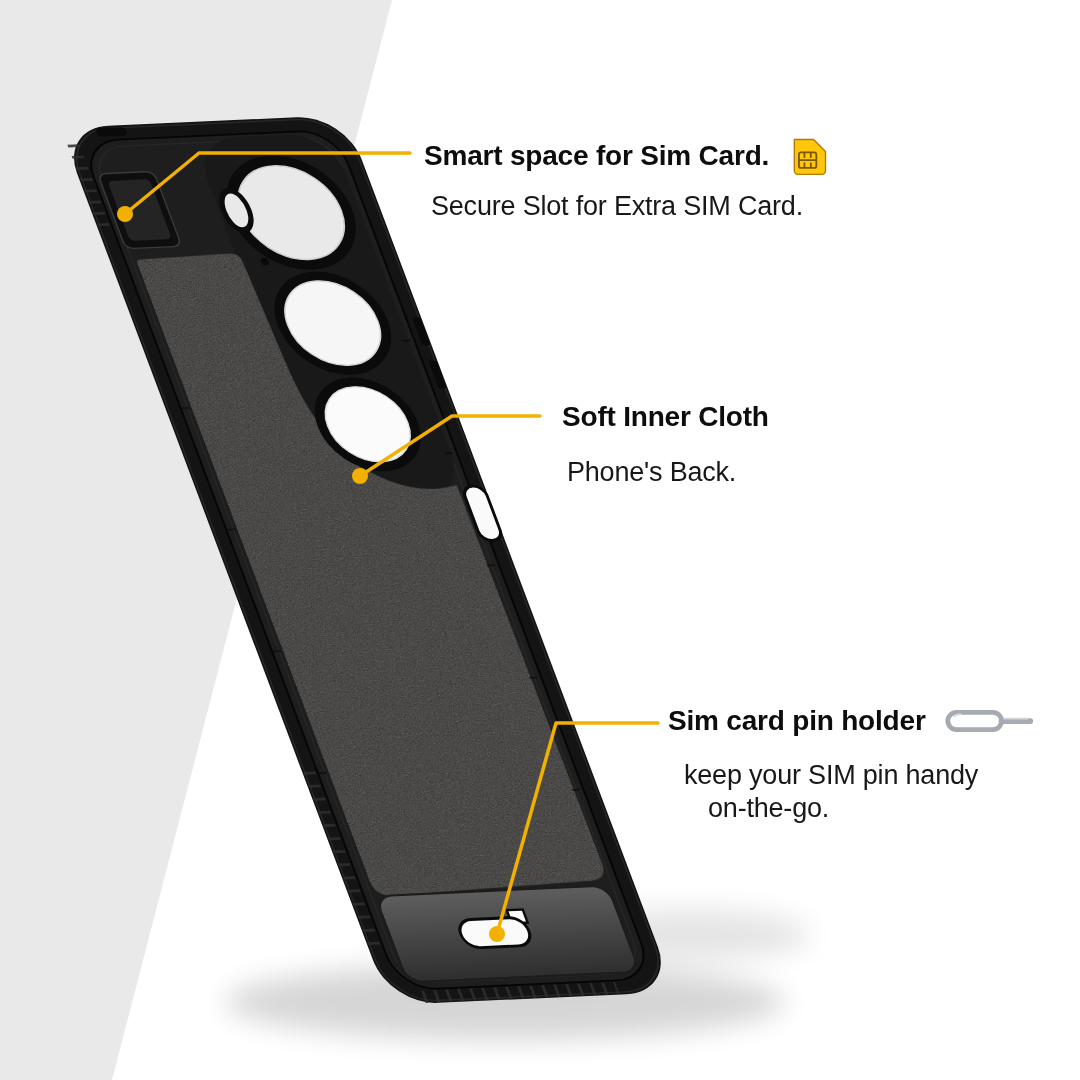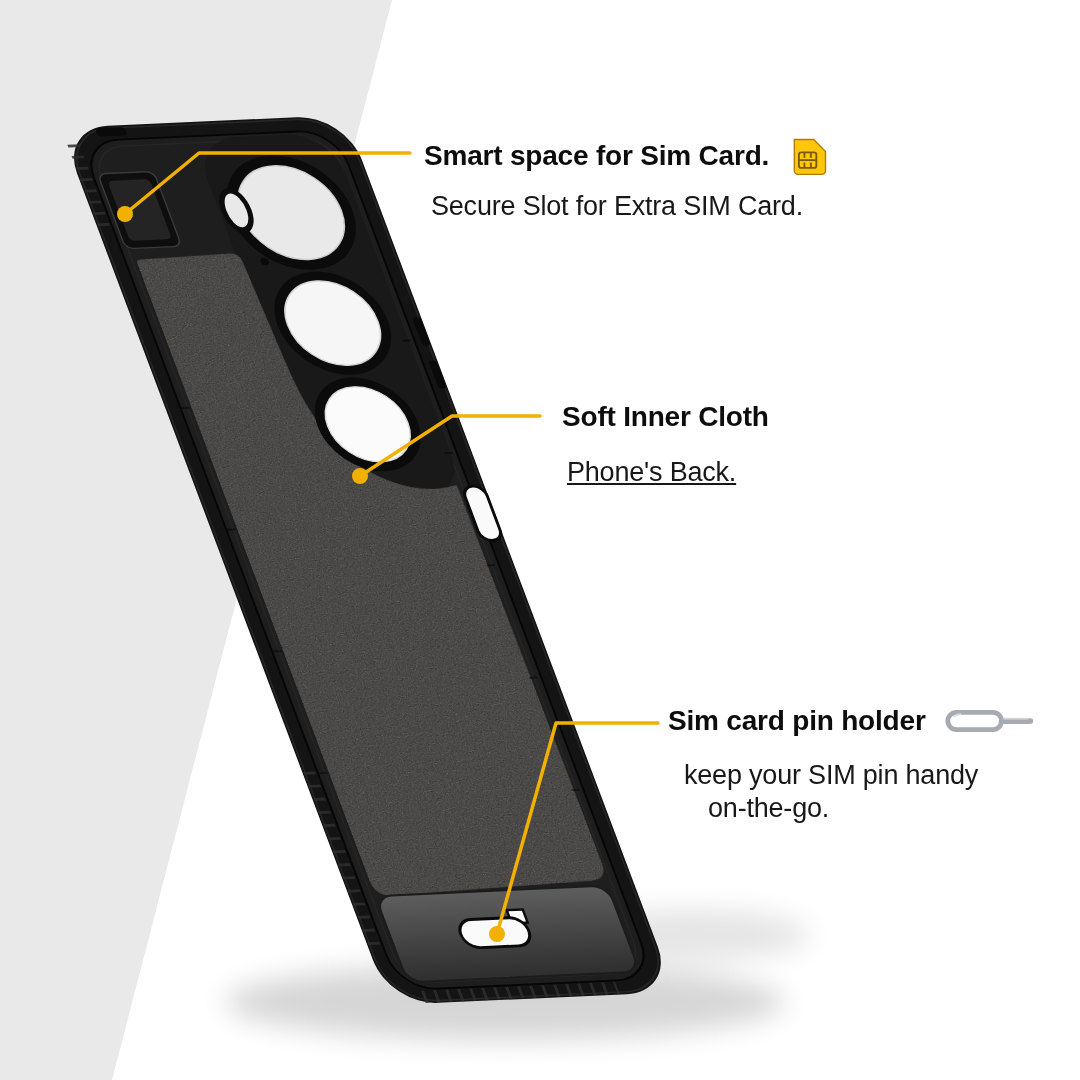--- a/index.html
+++ b/index.html
@@ -9,21 +9,21 @@
   .ann{position:absolute;white-space:nowrap;}
   .title{font-size:28px;font-weight:700;letter-spacing:-0.2px;color:var(--heading,#0d0d0d);}
   .subtitle{font-size:27px;font-weight:400;letter-spacing:-0.2px;color:var(--body-text,#181818);margin-left:7px;}
   .title-row{display:flex;align-items:center;gap:18px;}
   #ann1{left:424px;top:134px;}
   #ann1-sub{left:424px;top:191px;}
   #ann2{left:550px;top:401px;margin-left:12px;}
   #ann2-sub{left:551px;top:455px;line-height:34px;}
   #ann3{left:668px;top:703px;}
   #ann3-sub{left:677px;top:759px;line-height:33px;}
-  .l2-indent-sm{display:block;padding-left:9px;text-decoration:underline;}
+  .l2-indent-sm{display:block;padding-left:9px;}
   .l2-indent-md{display:block;padding-left:24px;}
   .callout-line{fill:none;stroke:var(--accent,#F2B100);stroke-width:3.5;stroke-linecap:round;stroke-linejoin:round;}
   .callout-dot{fill:var(--accent,#F2B100);}
 </style>
 </head>
 <body>
 
 <div class="stage">
 
   <svg class="scene" width="1080" height="1080" viewBox="0 0 1080 1080">

